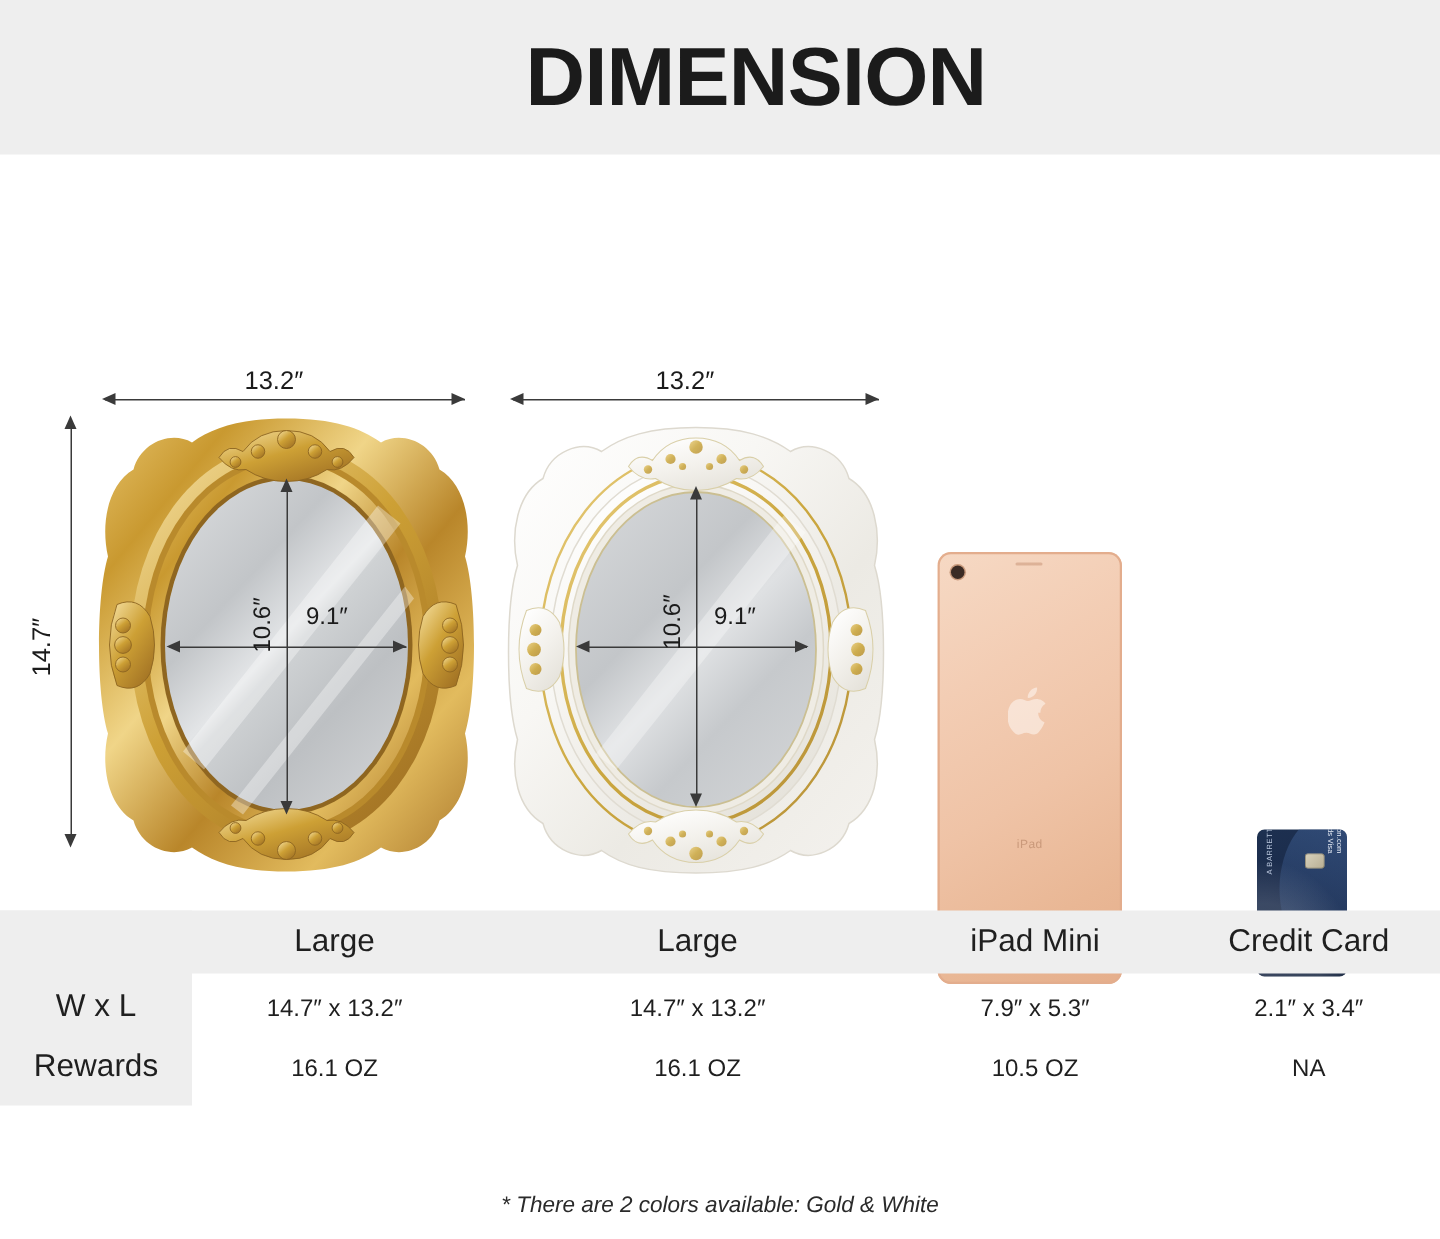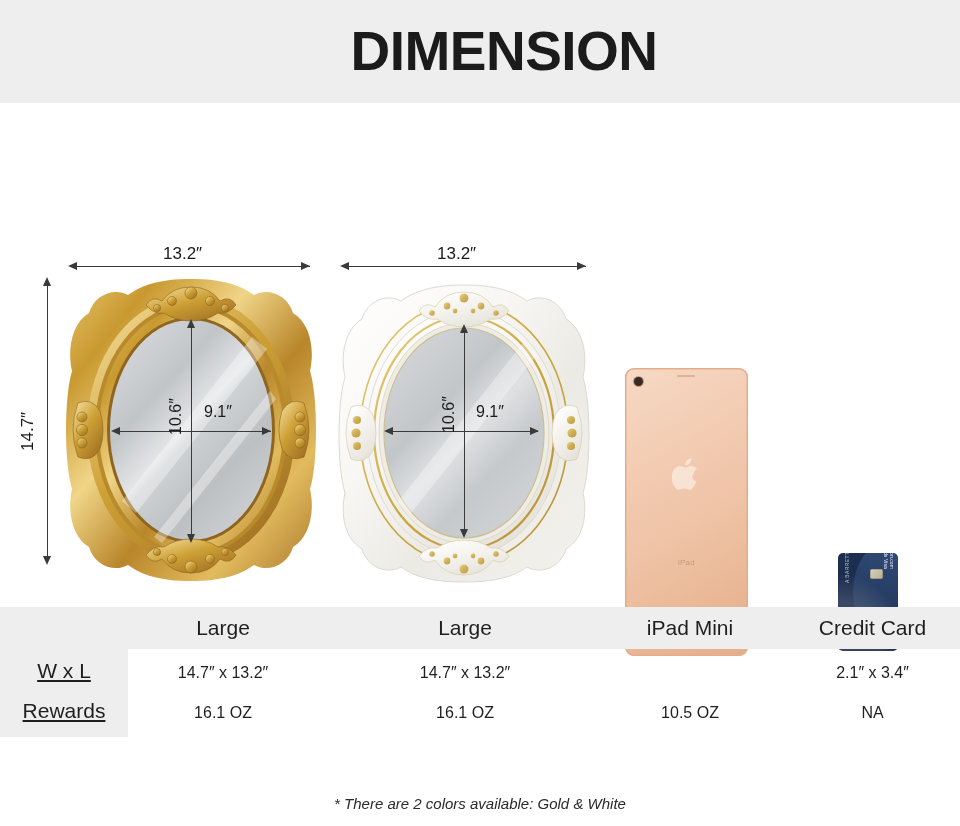--- a/index.html
+++ b/index.html
@@ -106,21 +106,21 @@
 
   
   .table-wrap { position: absolute; left: 0; top: 607px; width: 792px; height: 130px; }
   .t-headband { position: absolute; left: 0; top: 0; width: 960px; height: 42px; background: #eeeeee; }
   .t-leftcol  { position: absolute; left: 0; top: 0; width: 128px; height: 130px; background: #eeeeee; }
   .t-cell {
     position: absolute; text-align: center; color: #1f1f1f;
     font-family: "Liberation Sans", sans-serif; white-space: nowrap;
   }
   .t-head { font-size: 21px; top: 9px; }
-  .t-rowlabel { font-size: 21px; left: 0; width: 128px; text-align: center; text-decoration: underline; }
+  .t-rowlabel { font-size: 21px; left: 0; width: 128px; text-align: center; }
   .t-val { font-size: 16px; }
 
   
   .footnote {
     position: absolute; left: 0; top: 795px; width: 960px;
     text-align: center; font-style: italic; font-size: 15px; color: #2a2a2a;
   }
 </style>
 </head>
 <body>
@@ -380,20 +380,21 @@
     <div class="t-cell t-head" style="left:128px; width:190px;">Large</div>
     <div class="t-cell t-head" style="left:370px; width:190px;">Large</div>
     <div class="t-cell t-head" style="left:785px; width:175px;">Credit Card</div>
     <div class="t-cell t-head" style="left:600px; width:180px;">iPad Mini</div>
 
     <div class="t-cell t-rowlabel" style="top:52px;">W x L</div>
     <div class="t-cell t-rowlabel" style="top:92px;">Rewards</div>
 
     <div class="t-cell t-val" style="left:128px; width:190px; top:57px;">14.7″  x 13.2″</div>
     <div class="t-cell t-val" style="left:370px; width:190px; top:57px;">14.7″  x 13.2″</div>
+    <div class="t-cell t-val" style="left:600px; width:180px; top:57px;">7.9″  x 5.3″</div>
     <div class="t-cell t-val" style="left:785px; width:175px; top:57px;">2.1″  x 3.4″</div>
 
     <div class="t-cell t-val" style="left:128px; width:190px; top:97px;">16.1 OZ</div>
     <div class="t-cell t-val" style="left:370px; width:190px; top:97px;">16.1 OZ</div>
     <div class="t-cell t-val" style="left:600px; width:180px; top:97px;">10.5 OZ</div>
     <div class="t-cell t-val" style="left:785px; width:175px; top:97px;">NA</div>
   </div>
 
   <div class="footnote">*  There are 2 colors available: Gold &amp; White</div>
 

